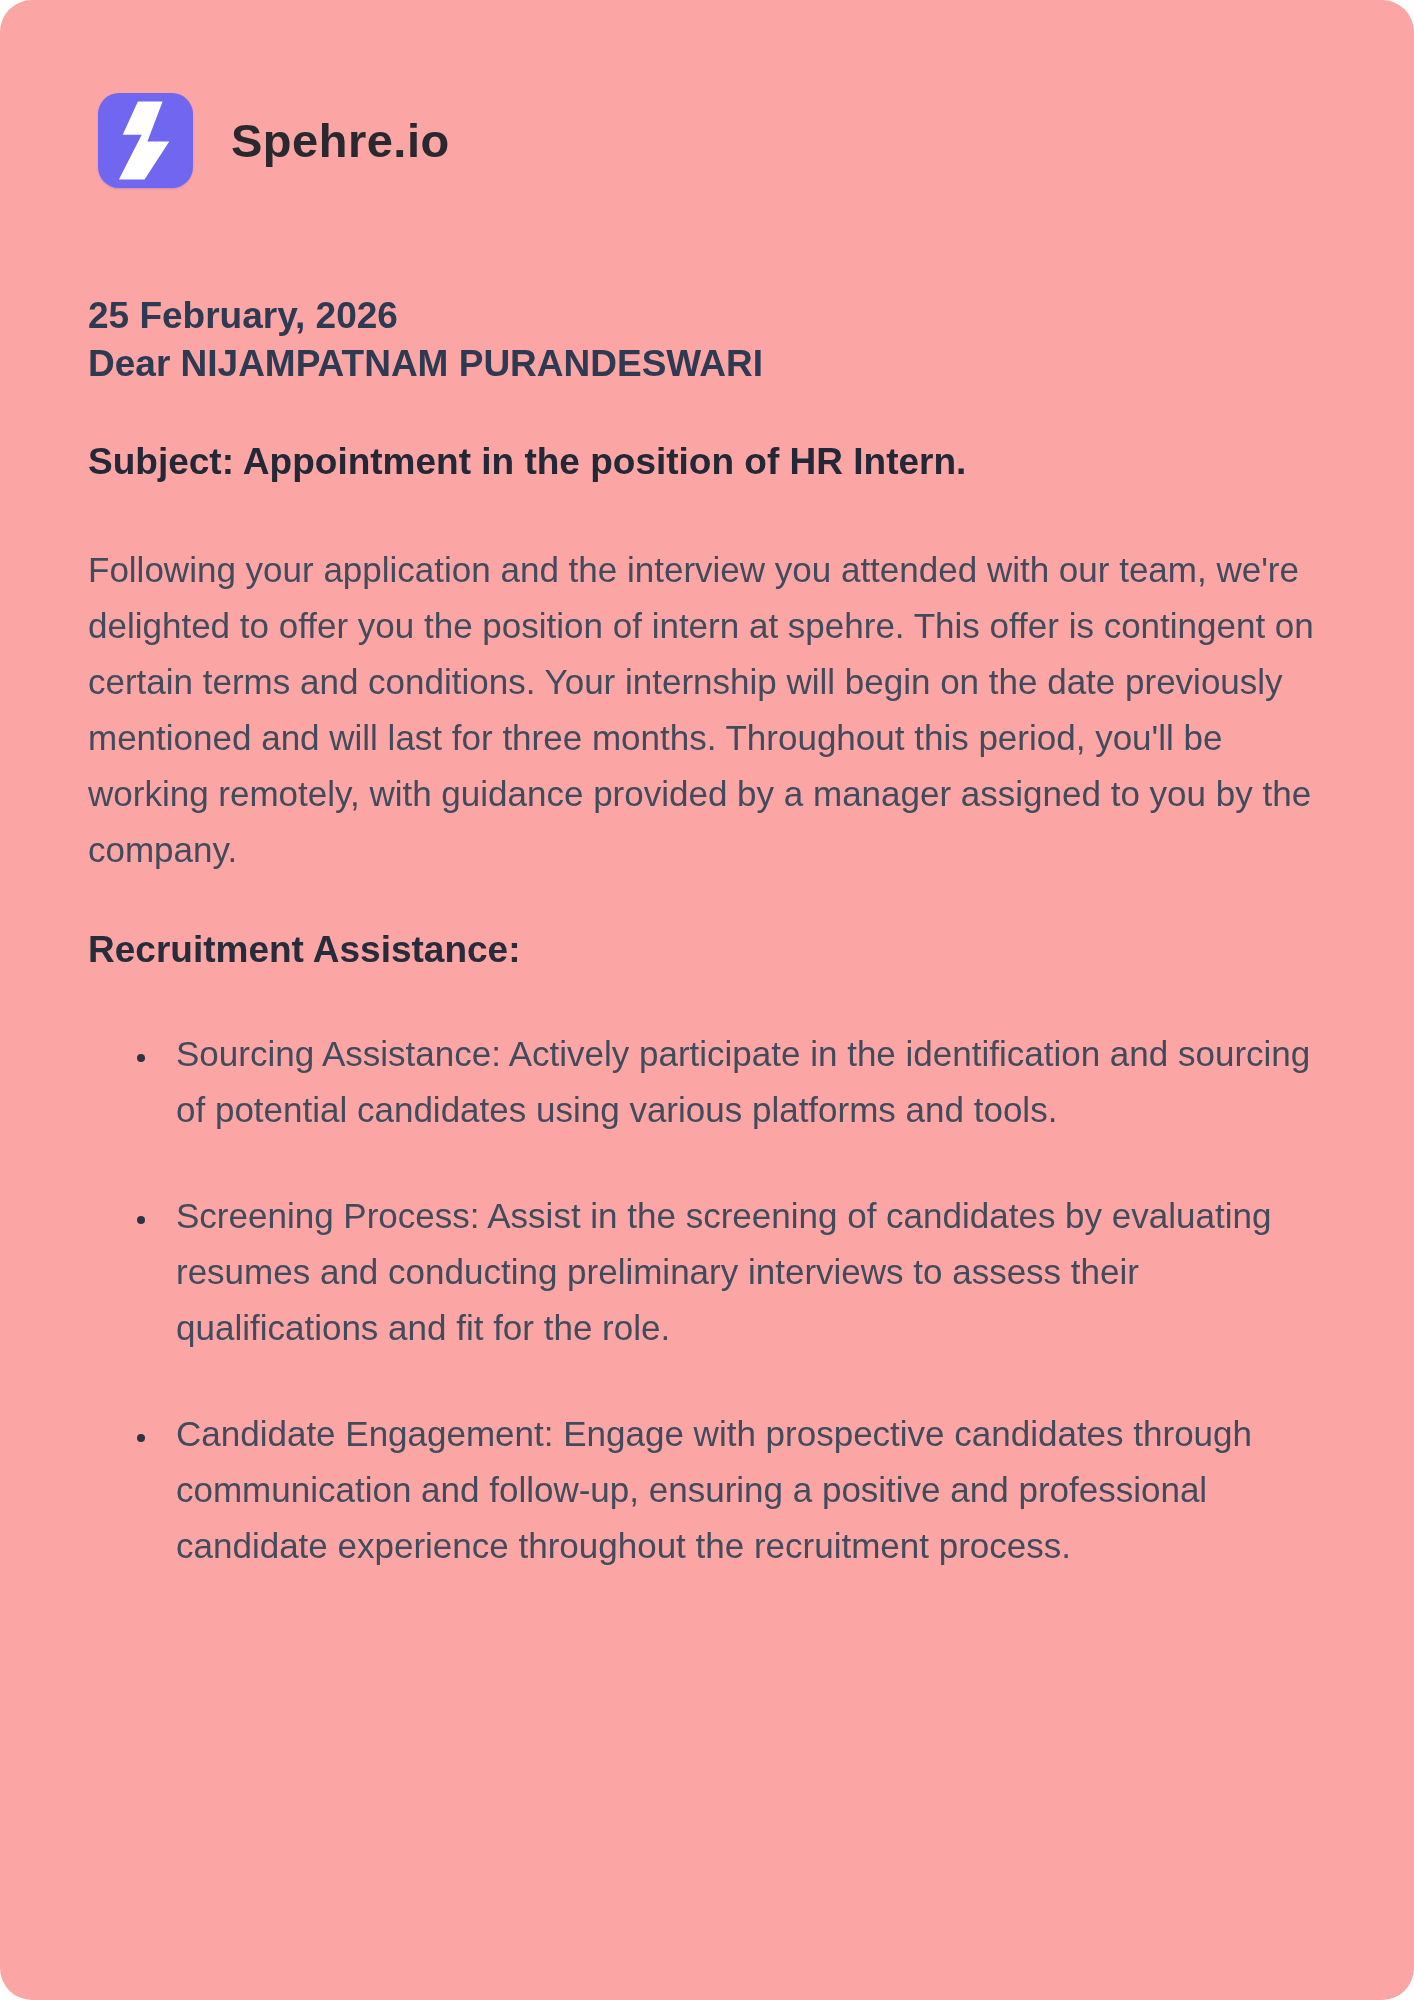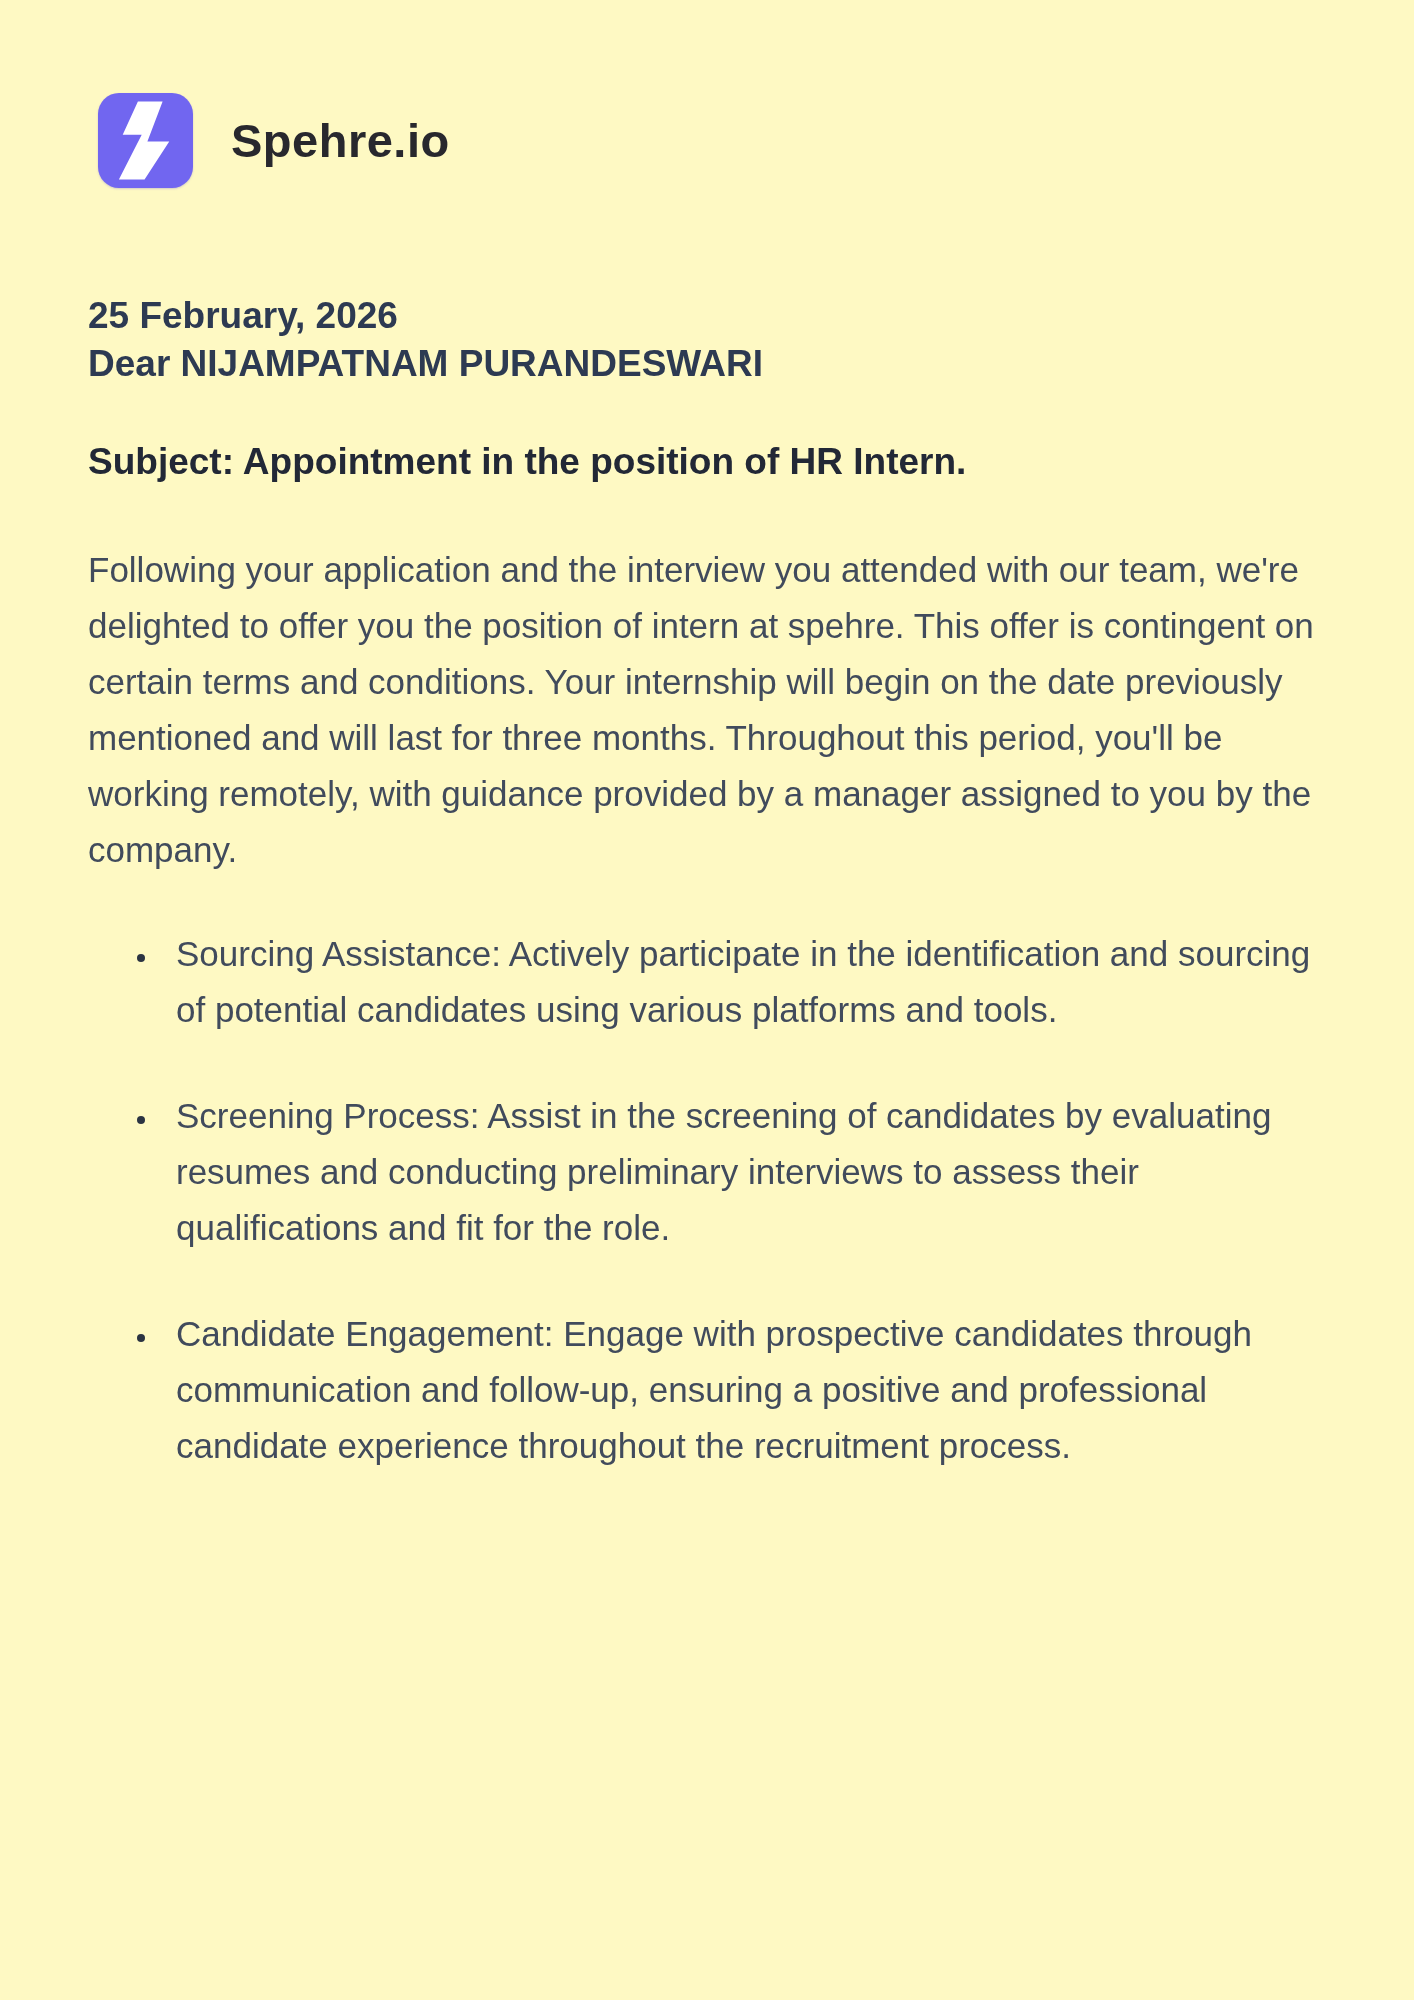--- a/index.html
+++ b/index.html
@@ -5,21 +5,22 @@
   * { margin: 0; padding: 0; box-sizing: border-box; }
   html, body { background: #ffffff; }
   body {
     width: 1414px; height: 2000px;
     font-family: "Liberation Sans", sans-serif;
     position: relative;
     overflow: hidden;
   }
   .page {
     position: absolute; inset: 0;
-    background: #fef9c3;
+    background: #fca5a5;
+    border-radius: 32px;
   }
   
   .brand {
     position: absolute; top: 93px; left: 98px;
     display: flex; align-items: center; gap: 38px;
   }
   .brand-icon {
     width: 95px; height: 95px;
     background: #7166f0;
     border-radius: 21px;
@@ -92,20 +93,21 @@
     <p class="dateline">
       <span>25 February, 2026</span><br>
       <span>Dear NIJAMPATNAM PURANDESWARI</span>
     </p>
 
     <h2 class="subject">Subject: Appointment in the position of HR Intern.</h2>
 
     <p class="body-text">Following your application and the interview you attended with our team, we're delighted to offer you the position of intern at spehre. This offer is contingent on certain terms and conditions. Your internship will begin on the date previously mentioned and will last for three months. Throughout this period, you'll be working remotely, with guidance provided by a manager assigned to you by the company.</p>
 
 
+    <h3 class="subhead">Recruitment Assistance:</h3>
 
     <ul class="tasks">
       <li>Sourcing Assistance: Actively participate in the identification and sourcing of potential candidates using various platforms and tools.</li>
       <li>Screening Process: Assist in the screening of candidates by evaluating resumes and conducting preliminary interviews to assess their qualifications and fit for the role.</li>
       <li>Candidate Engagement: Engage with prospective candidates through communication and follow-up, ensuring a positive and professional candidate experience throughout the recruitment process.</li>
     </ul>
 
 
   </main>
 </div>

